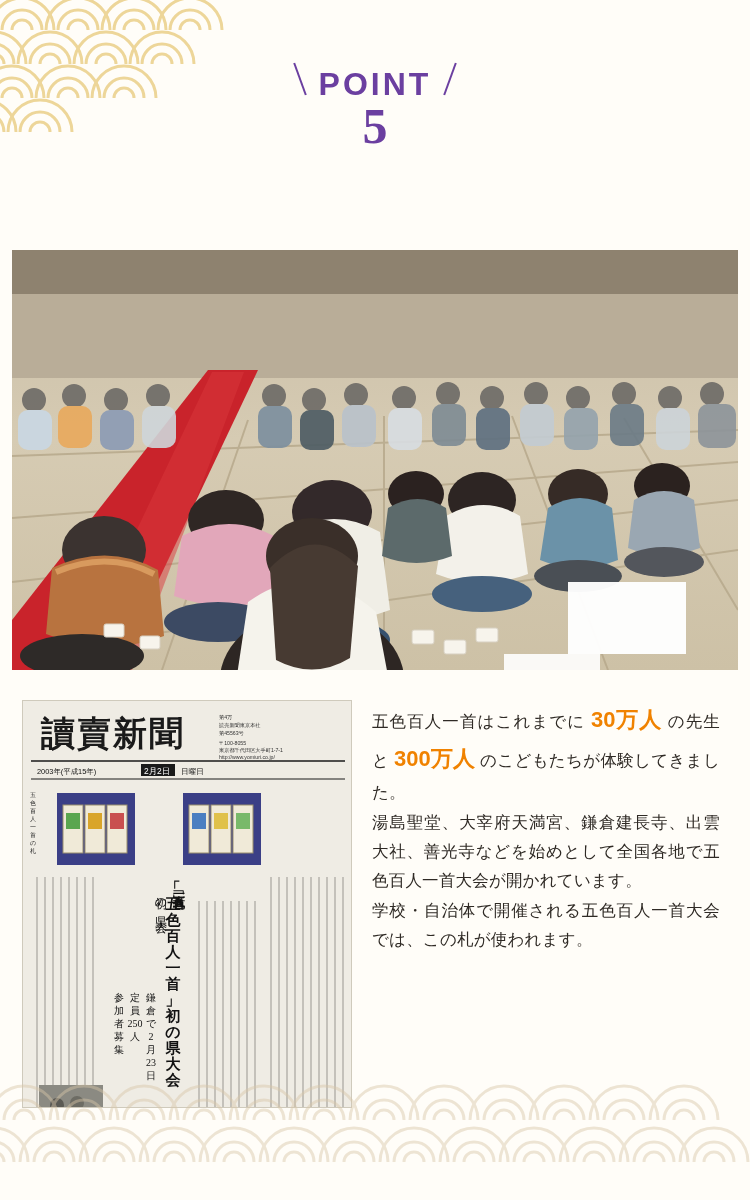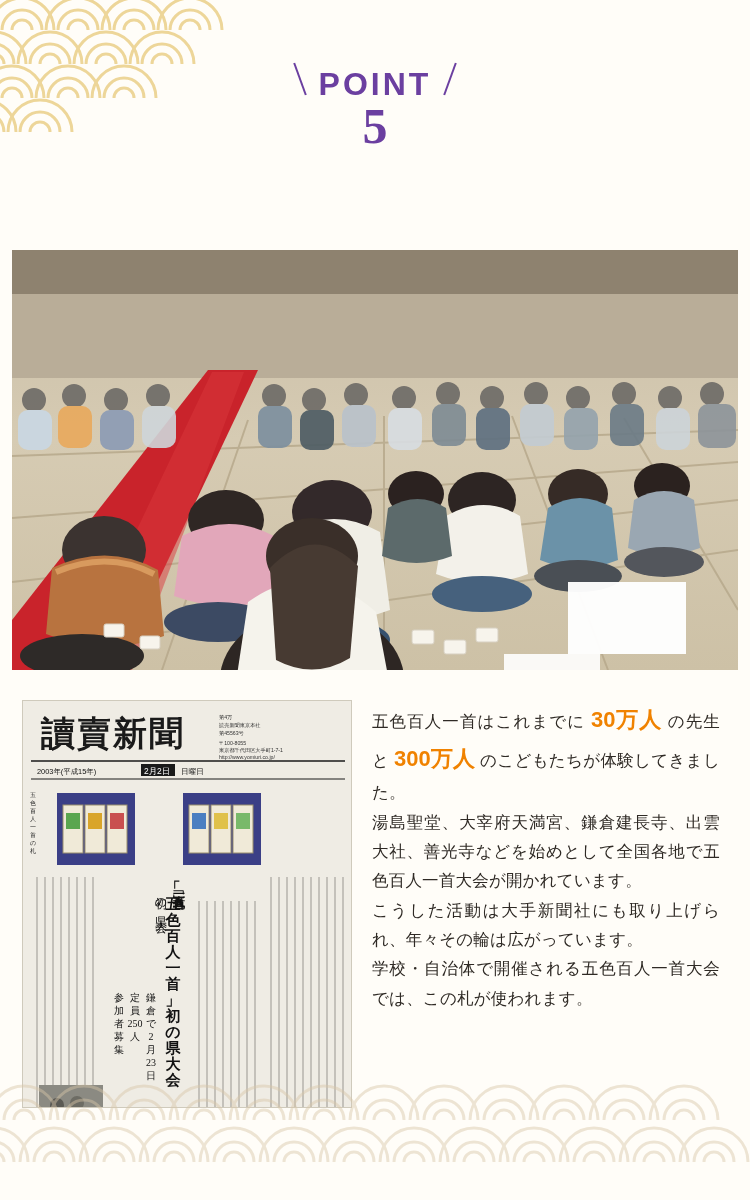--- a/index.html
+++ b/index.html
@@ -419,21 +419,20 @@
             <text x="10" y="136">首</text>
           <text x="10" y="144">の</text>
             <text x="10" y="152">札</text>
         </g>
       </svg>
     </div>
 
     <div class="body-col">
       <p>五色百人一首はこれまでに <span class="big-orange">30万人</span> の先生と <span class="big-orange">300万人</span> のこどもたちが体験してきました。</p>
       <p>湯島聖堂、大宰府天満宮、鎌倉建長寺、出雲大社、善光寺などを始めとして全国各地で五色百人一首大会が開かれています。</p>
-      <p>こうした活動は大手新聞社にも取り上げられ、年々その輪は広がっています。</p>
       <p>学校・自治体で開催される五色百人一首大会では、この札が使われます。</p>
     </div>
   </div>
 
   <svg class="waves-bottom" viewBox="0 0 750 140">
     <g fill="none" stroke="#d8c6a8" stroke-width="3">
       <g>
         <path d="M-10 60 a34 34 0 0 1 68 0"></path>
           <path d="M4 60 a20 20 0 0 1 40 0"></path>
           <path d="M14 60 a10 10 0 0 1 20 0"></path>

